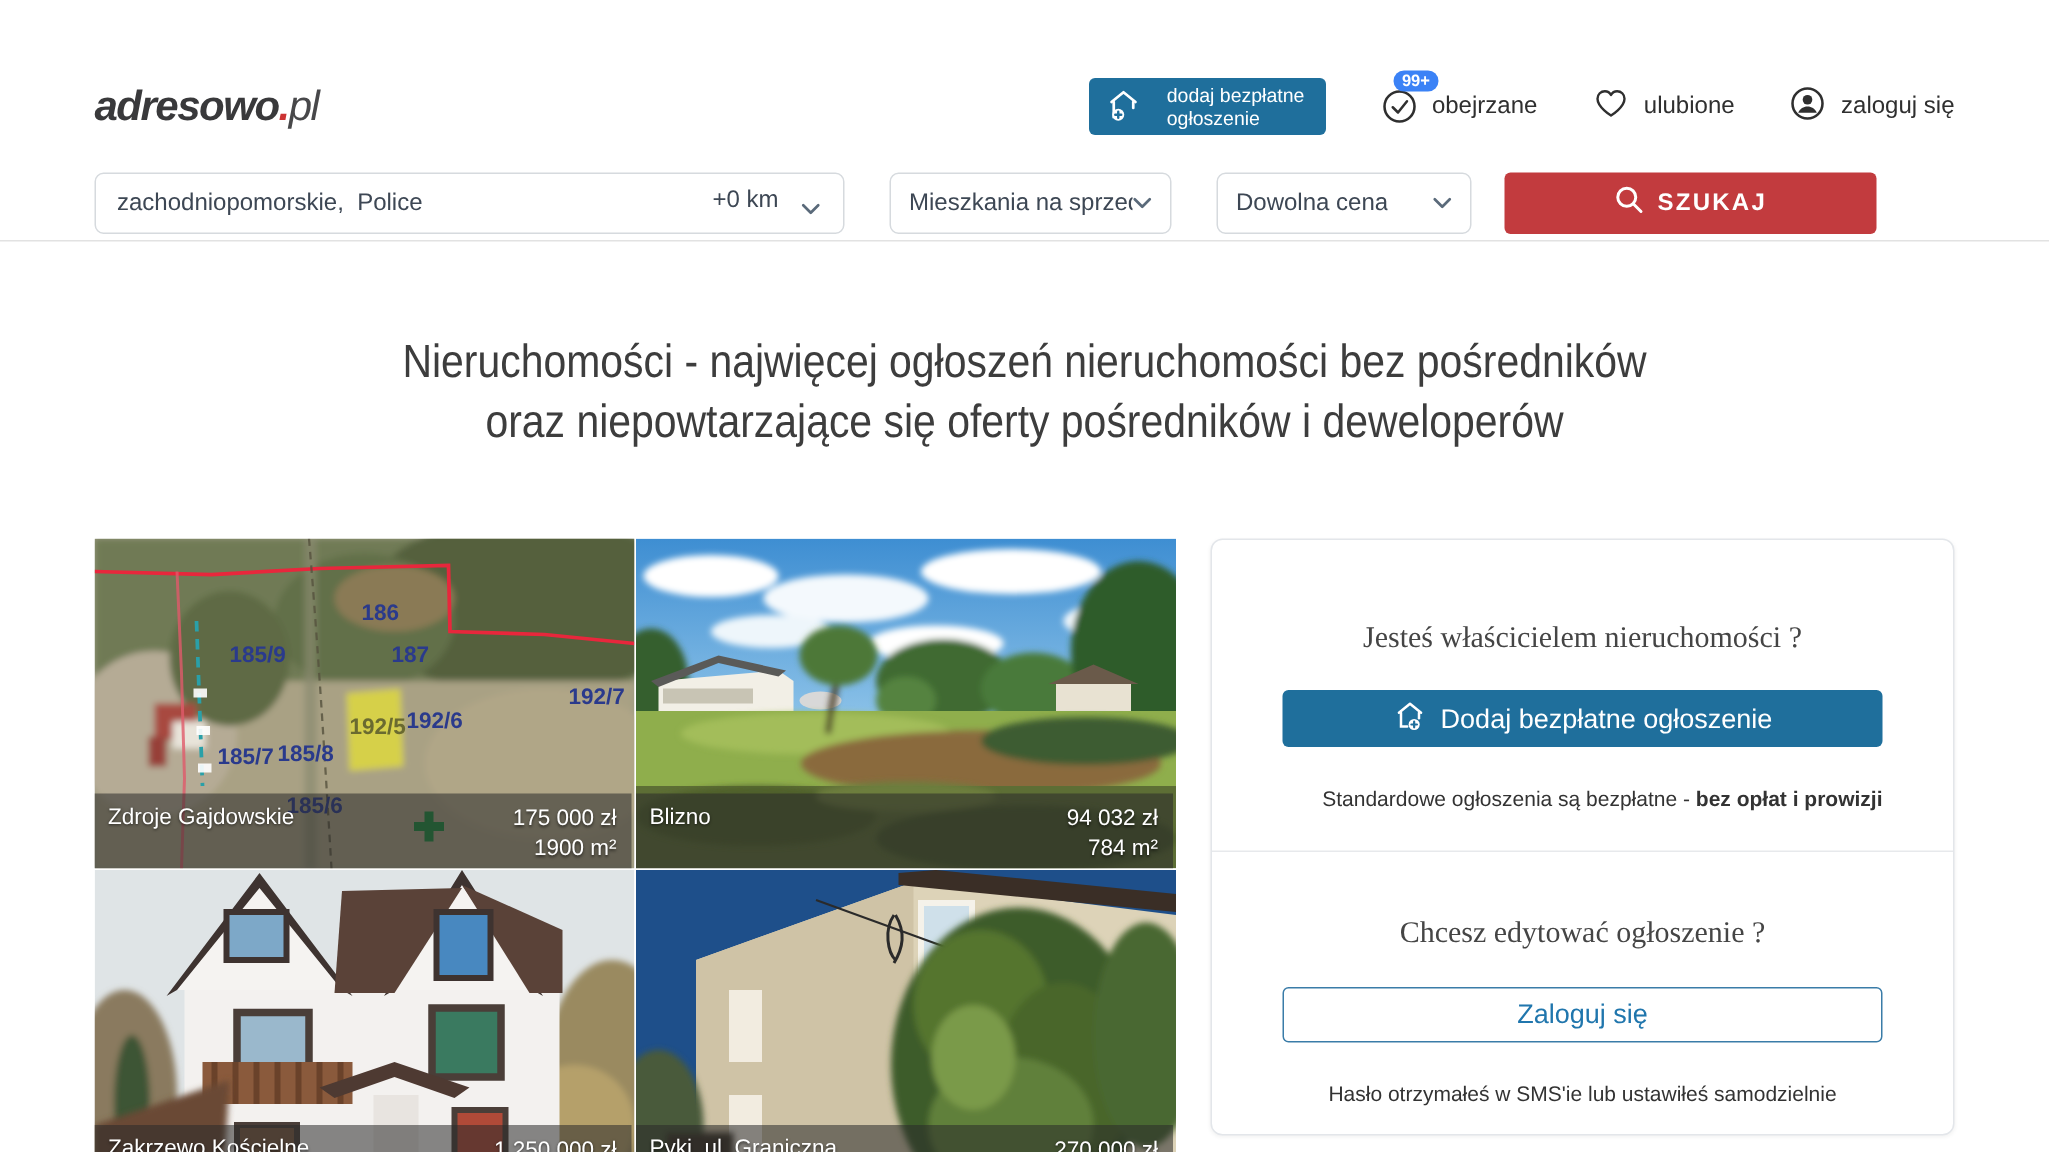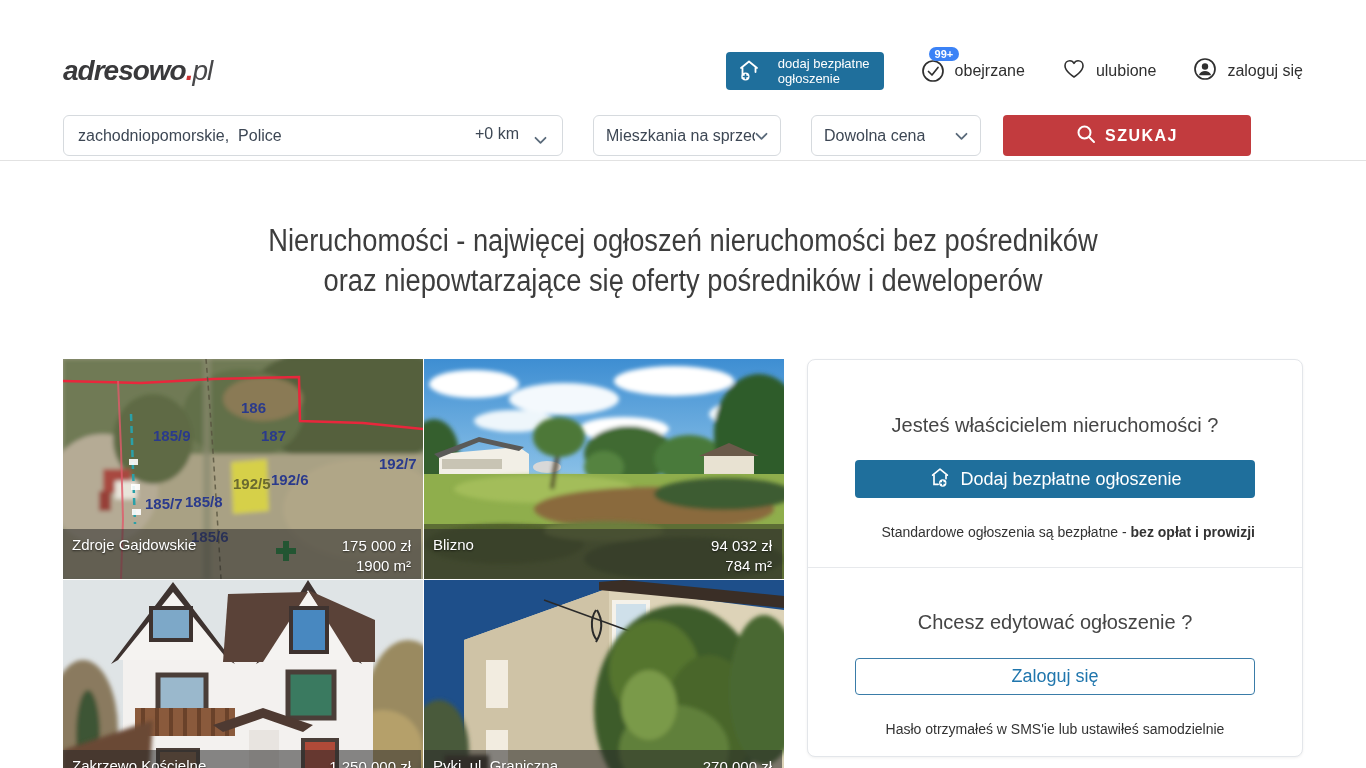--- a/index.html
+++ b/index.html
@@ -54,21 +54,21 @@
   .card svg.photo { display:block; width:360px; height:220px; }
   .overlay { position:absolute; left:0; right:2px; bottom:0; height:50px;
              background:rgba(42,42,42,0.55); color:#fff; display:flex;
              justify-content:space-between; padding:7px 10px 0 9px; }
   .ov-title { font-size:15px; text-shadow:0 1px 2px rgba(0,0,0,.6); }
   .ov-right { text-align:right; font-size:15px; line-height:20px; text-shadow:0 1px 2px rgba(0,0,0,.6); }
 
   
   .sidebar { width:496px; margin-left:23px; border:1px solid #e3e6ea; border-radius:8px;
              box-shadow:0 1px 3px rgba(0,0,0,0.06); height:398px; padding:0 47px; background:#fff; }
-  .sb-heading { text-align:center; font-size:20px; color:#454545; font-weight:400; }
+  .sb-heading { text-align:center; font-size:20px; color:#454545; font-weight:400;font-family:Liberation Serif, serif; }
   .sb-h1 { margin-top:54px; }
   .sb-add-btn { margin-top:23px; width:400px; height:38px; background:#1f6f9c; border:none;
                 border-radius:4px; color:#fff; font-size:18px; display:flex; align-items:center;
                 justify-content:center; gap:8px; cursor:pointer; font-family:"Liberation Sans", sans-serif; }
   .sb-note { margin-top:26px; text-align:right; font-size:14px; color:#333; }
   .sb-note b { font-weight:bold; }
   .sb-divider { border:none; border-top:1px solid #e7e9ec; margin:27px -47px 0; }
   .sb-h2 { margin-top:43px; }
   .sb-login-btn { margin-top:24px; width:400px; height:37px; background:#fff;
                   border:1px solid #3a7ca8; border-radius:4px; color:#2076ad; font-size:18px;

